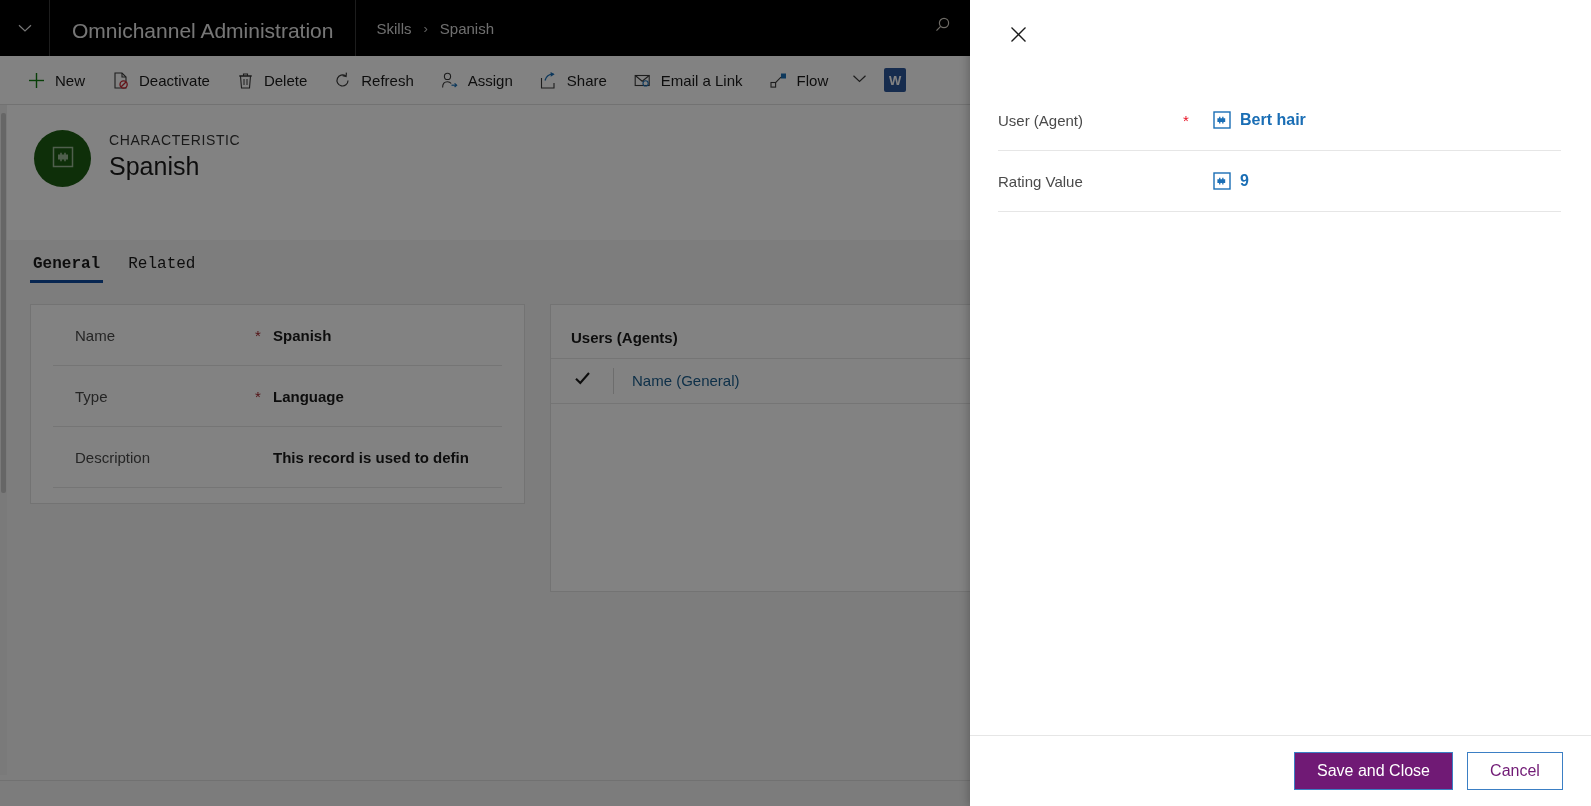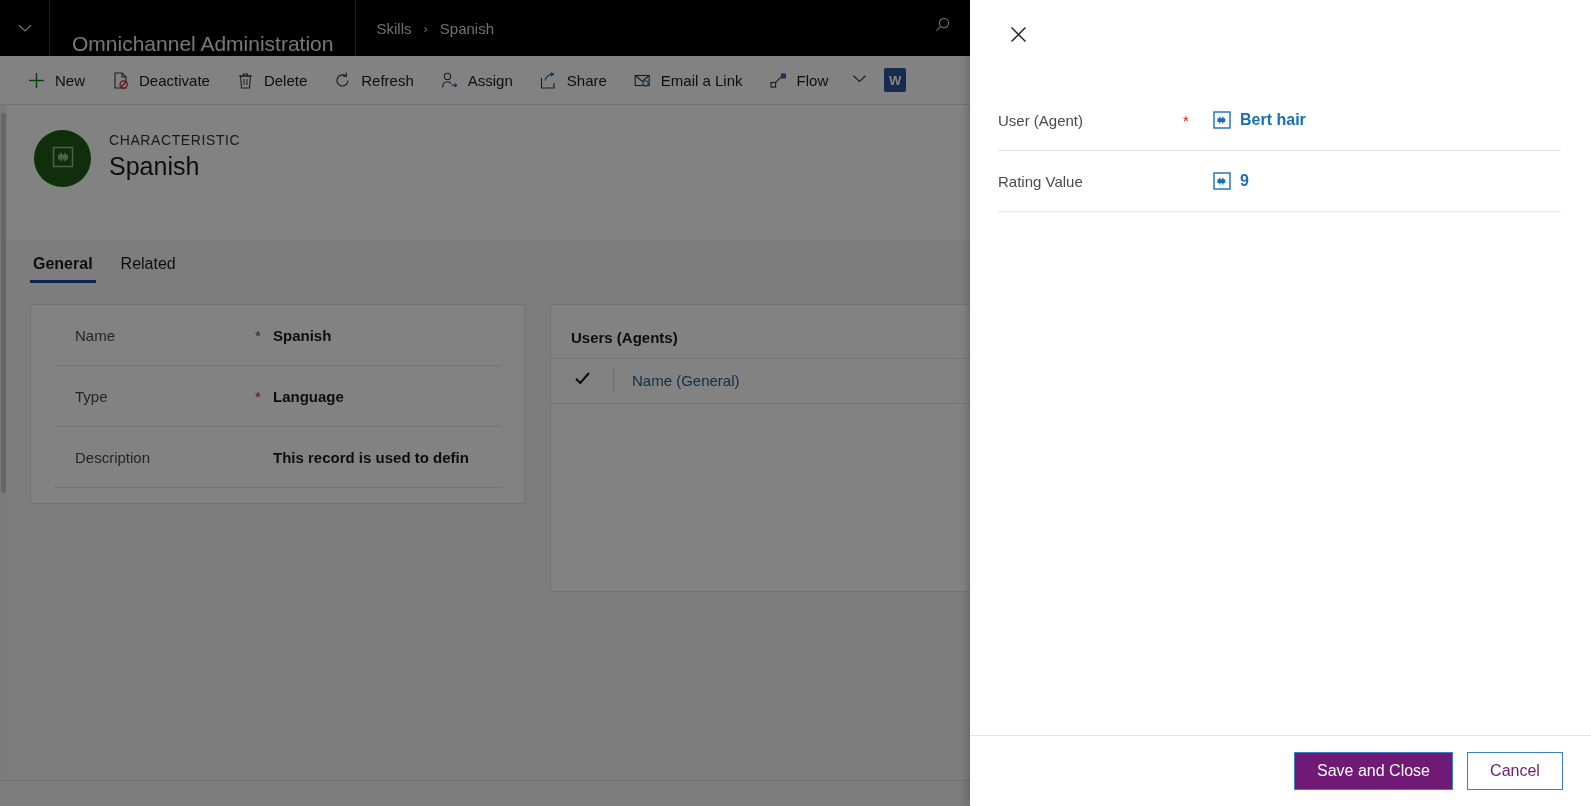--- a/index.html
+++ b/index.html
@@ -42,21 +42,21 @@
   .topbar-chevron {
     width: 50px; height: 56px;
     display: flex; align-items: center; justify-content: center;
     border-right: 1px solid #3a3a3a;
     cursor: pointer;
   }
   .topbar-chevron svg { display: block; }
   .app-title {
     font-size: 21px;
     color: #e8e8e8;
-    padding: 16px 22px;
+    padding: 3px 22px;
     height: 56px;
     line-height: 56px;
     border-right: 1px solid #3a3a3a;
     white-space: nowrap;
     font-weight: 400;
   }
   .breadcrumb {
     display: flex;
     align-items: center;
     gap: 12px;
@@ -142,20 +142,21 @@
   }
 
   
   .tabs {
     position: absolute;
     left: 30px; top: 243px;
     display: flex;
     align-items: flex-end;
     gap: 22px;
     height: 40px;
+    font-family: Liberation Mono, monospace;
   }
   .tab {
     font-size: 16px;
     color: #1b1b1b;
     padding: 0 3px 10px 3px;
     cursor: pointer;
     position: relative;
   }
   .tab.active { font-weight: bold; }
   .tab.active::after {

